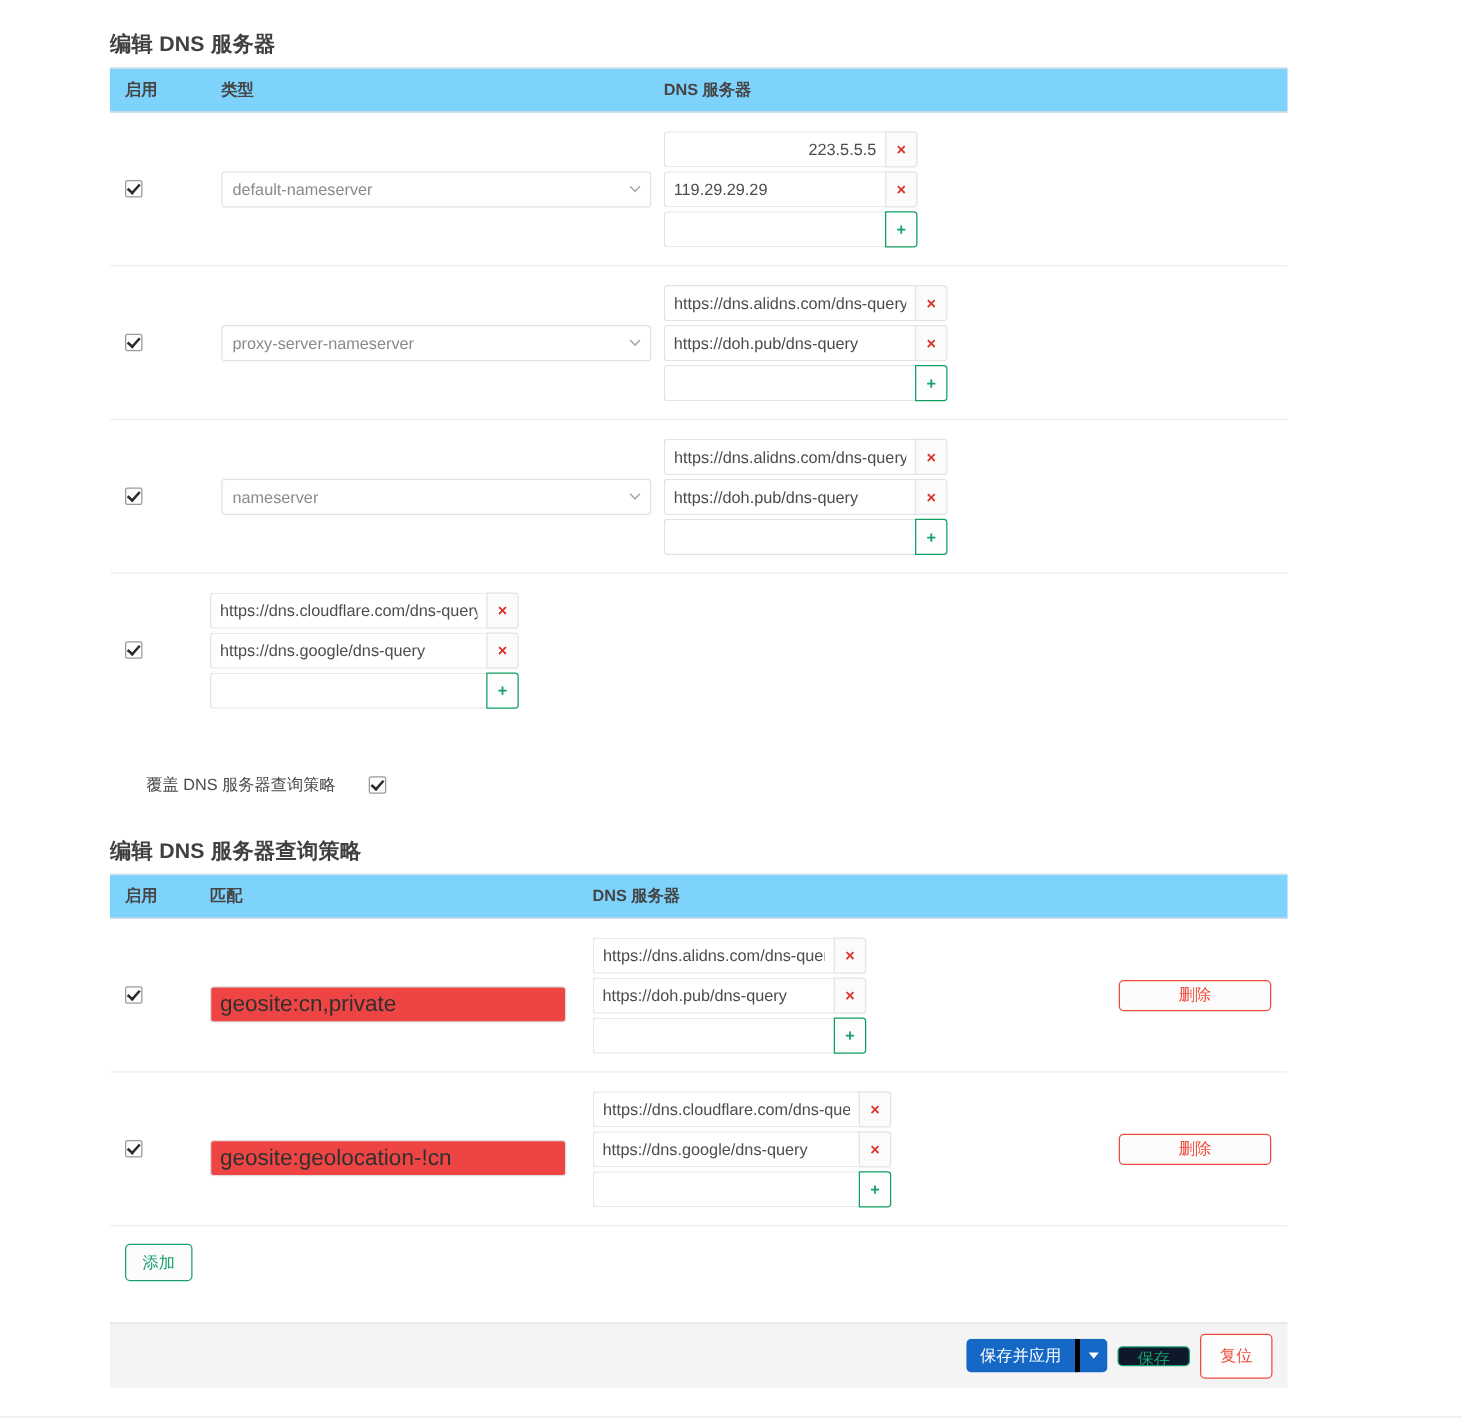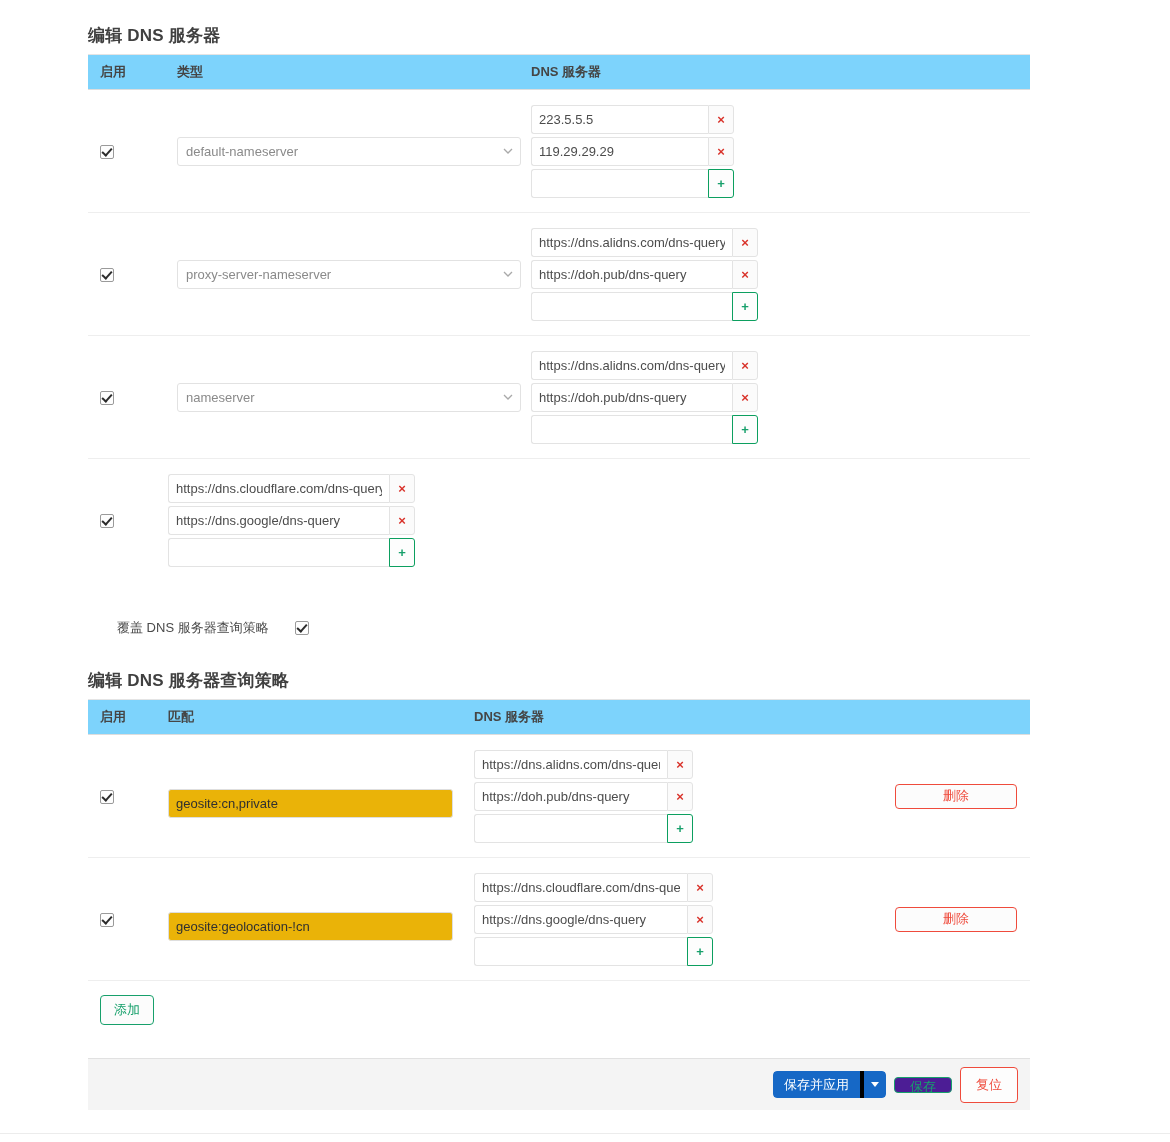--- a/index.html
+++ b/index.html
@@ -159,26 +159,26 @@
     padding: 0;
     font-family: "Liberation Sans", sans-serif;
   }
   .igrp .gbtn.rm  { color: #d9332b; }
   .igrp .gbtn.add { color: #17a06b; border: 1px solid #0c9f5f; background: #fdfdfd; }
 
   input.match {
     width: 285px;
     height: 29px;
     padding: 2px 7px;
-    font-size: 13px;
+    font-size: 18px;
     font-family: "Liberation Sans", sans-serif;
     color: #303030;
     border: 1px solid #dedede;
     border-radius: 3px;
-    background: #eab308;
+    background: #ef4444;
     box-sizing: border-box;
     outline: none;
     margin-top: 14px;
   }
 
   
   .btn {
     font-family: "Liberation Sans", sans-serif;
     font-size: 13px;
     border-radius: 4px;
@@ -199,21 +199,21 @@
     height: 30px;
     border: 1px solid #17a06b;
     color: #17a06b;
     background: #fcfcfc;
   }
   .btn-save {
     width: 58px;
     height: 16px;
     border: 1px solid #17a06b;
     color: #17a06b;
-    background: #4c1d95;
+    background: #0f172a;
   }
   .btn-reset {
     width: 58px;
     height: 36px;
     border: 1px solid #ef4b3c;
     color: #ef4b3c;
     background: #fdfdfd;
   }
   .btn-group-apply {
     display: inline-flex;
@@ -321,21 +321,21 @@
             </select>
             <span class="chev">
               <svg viewBox="0 0 10 6" width="10" height="6">
                   <path d="M1 1 L5 5 L9 1" fill="none" stroke="#a9a9a9" stroke-width="1.3"></path>
                 </svg>
             </span>
           </span>
         </div>
         <div class="c-dns">
           <div class="igrp">
-            <input class="txt" style="width: 177px;" type="text" value="223.5.5.5">
+            <input class="txt" style="width: 177px; text-align: right;" type="text" value="223.5.5.5">
             <button class="gbtn rm">×</button>
           </div>
           <div class="igrp">
             <input class="txt" style="width: 177px;" type="text" value="119.29.29.29">
             <button class="gbtn rm">×</button>
           </div>
           <div class="igrp">
             <input class="txt" style="width: 177px;" type="text" value="">
             <button class="gbtn add">+</button>
           </div>

